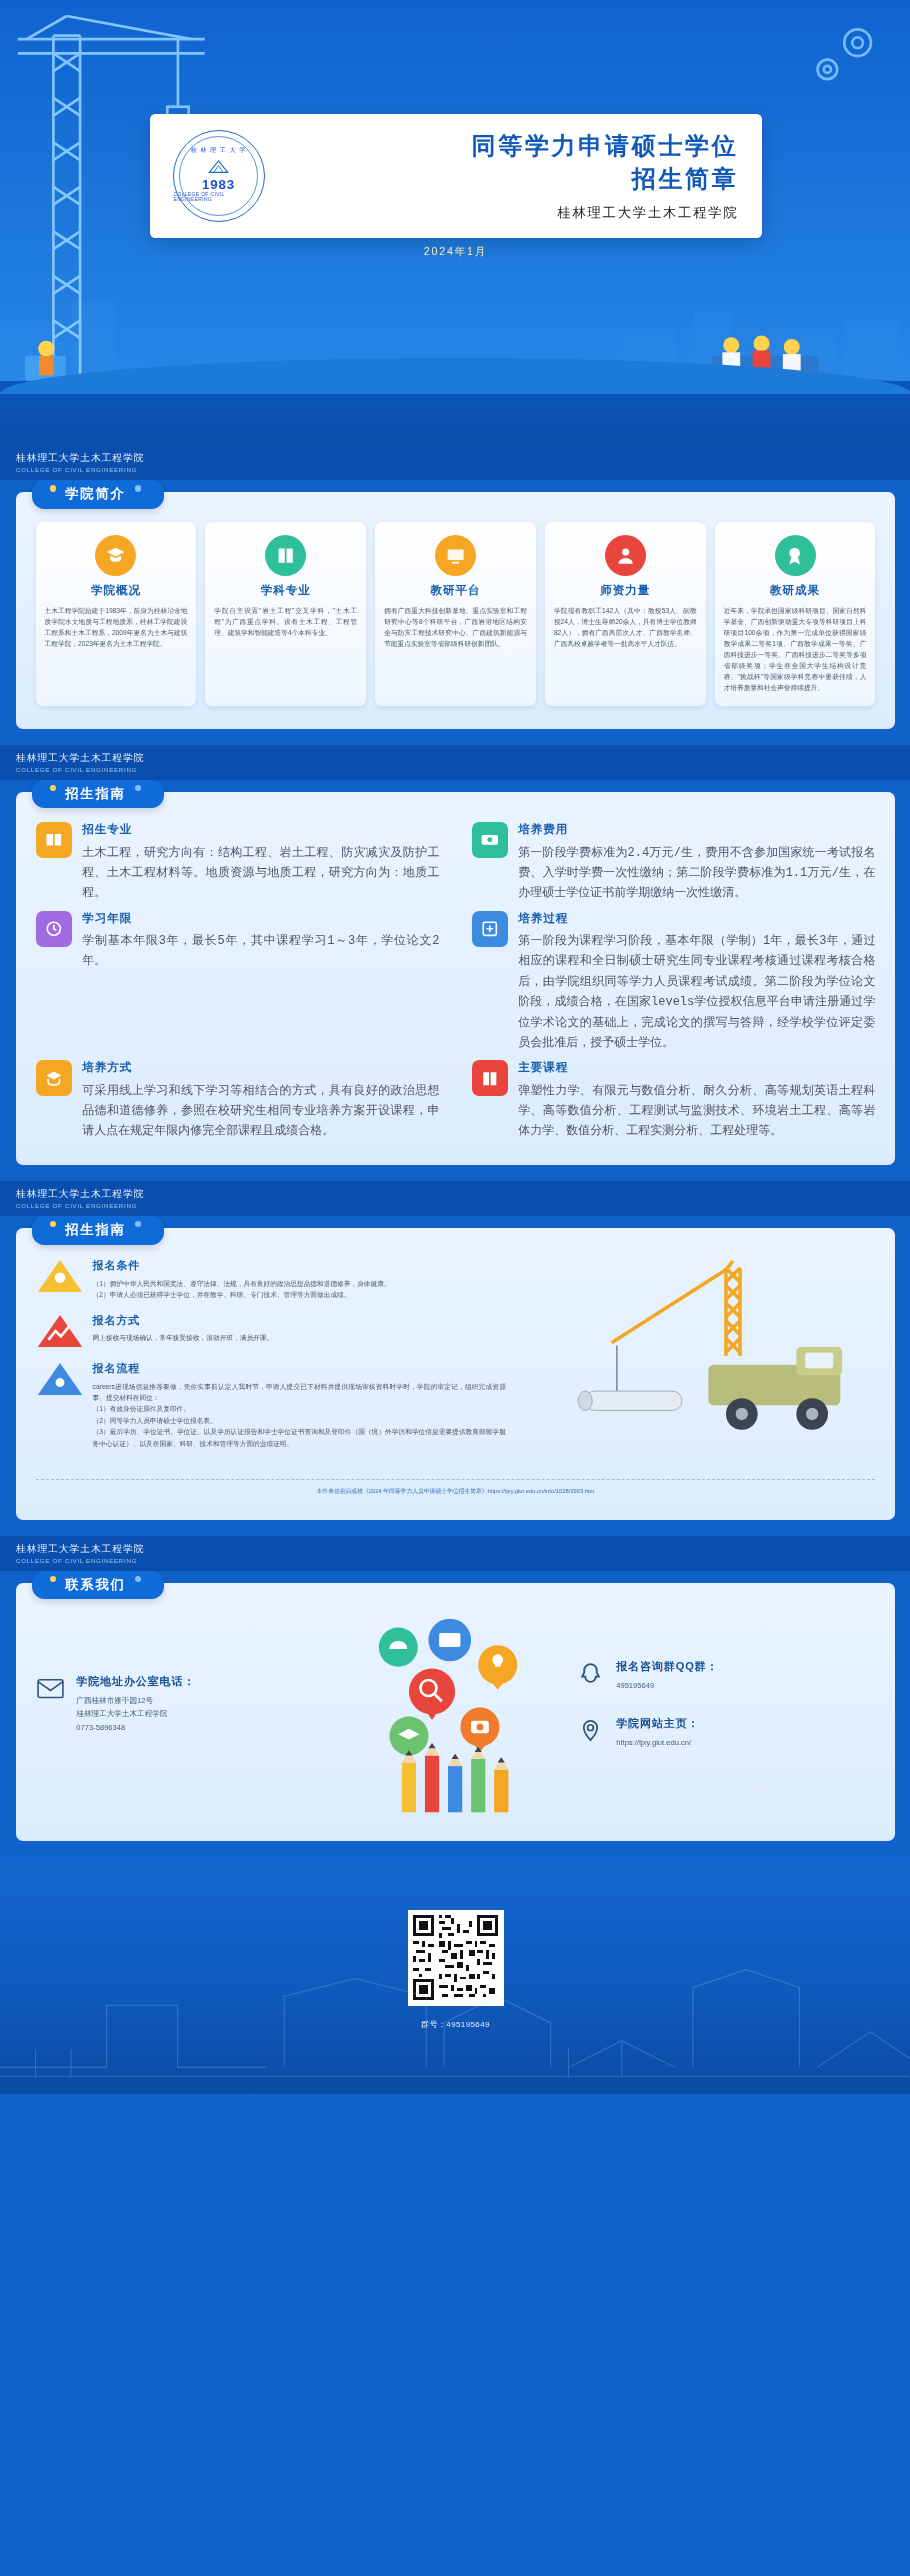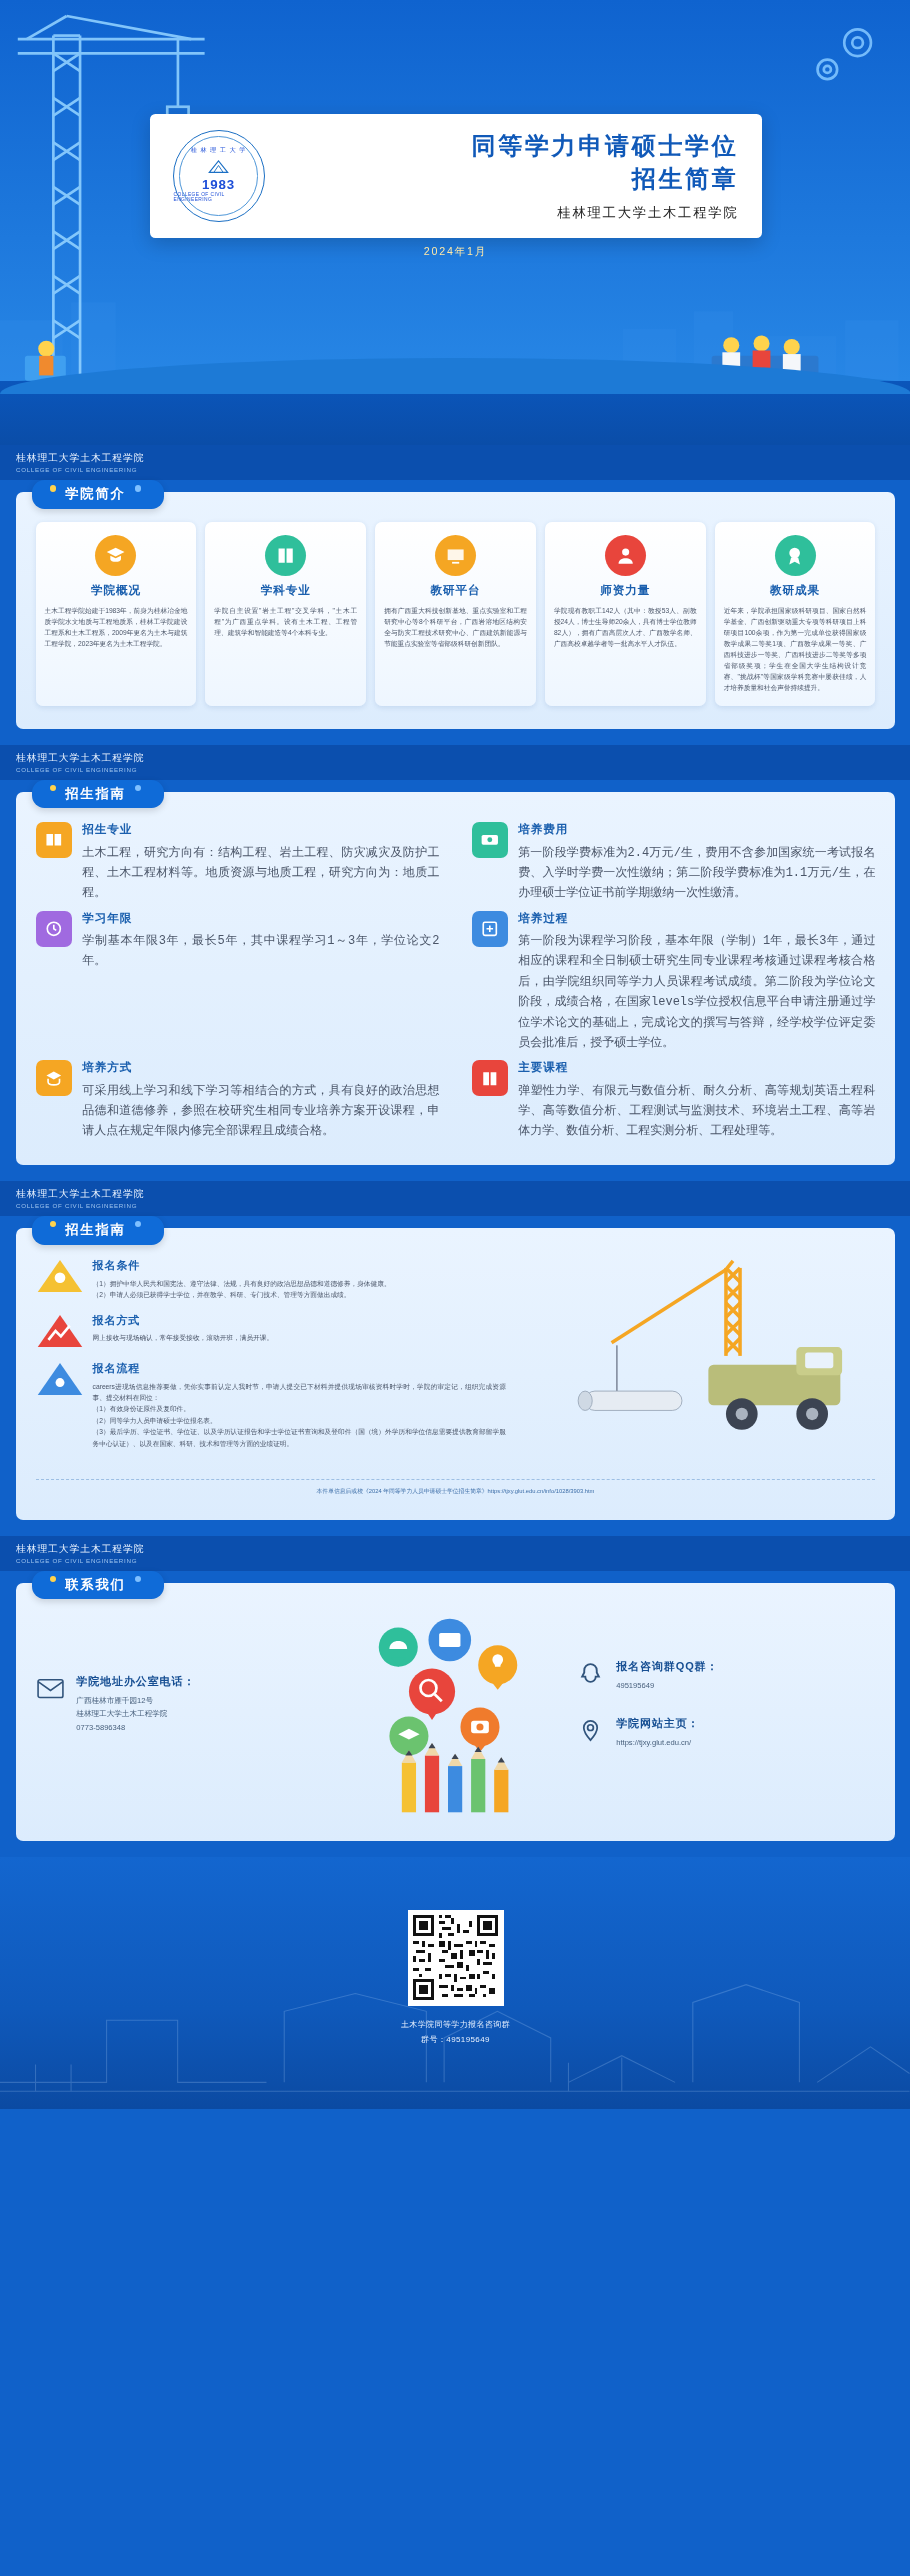--- a/index.html
+++ b/index.html
@@ -664,18 +664,17 @@
           <rect x="21" y="25" width="1" height="2"></rect>
             <rect x="23" y="24" width="2" height="1"></rect>
           <rect x="26" y="25" width="2" height="2"></rect>
             <rect x="10" y="27" width="2" height="1"></rect>
           <rect x="14" y="27" width="3" height="1"></rect>
             <rect x="19" y="27" width="2" height="1"></rect>
           <rect x="24" y="27" width="1" height="1"></rect>
         </g>
       </svg>
     </div>
-    <div class="f-t">土木学院同等学力报名咨询群</div>
     <div class="f-t">群号：495195649</div>
   </div>
 
 </div>
 
 
 </body></html>

